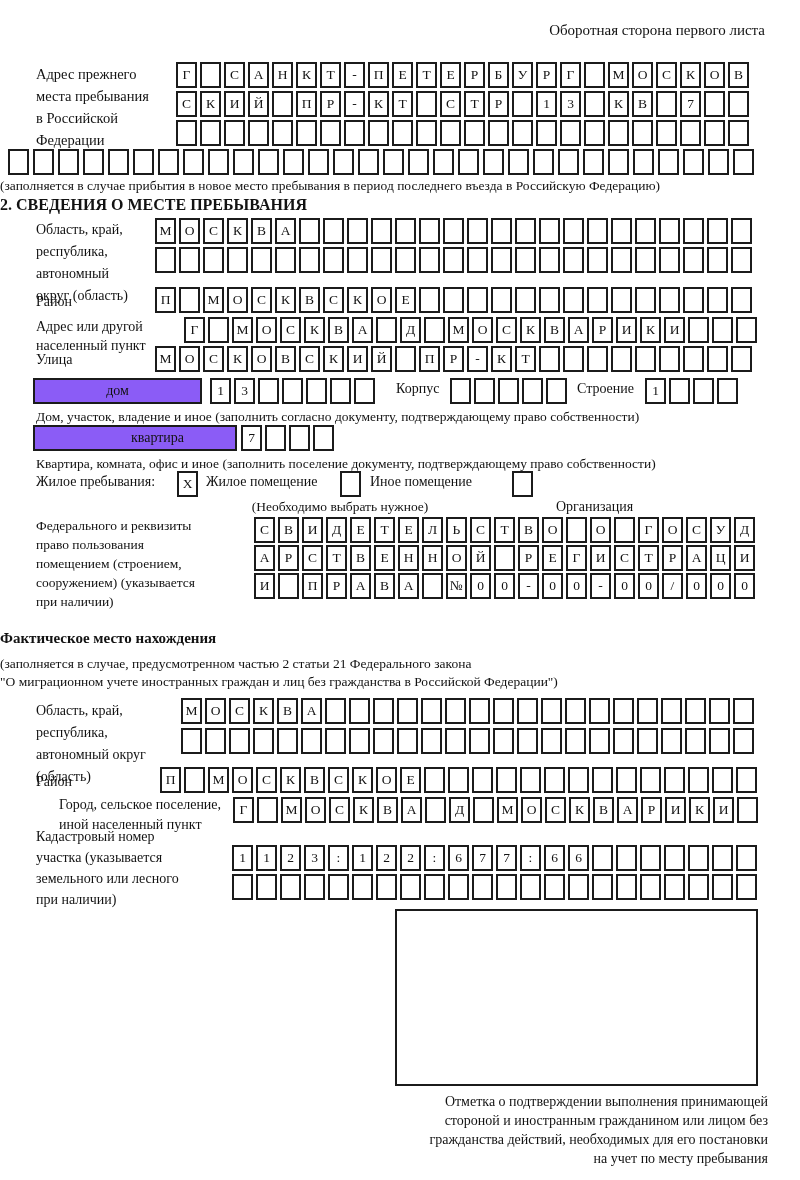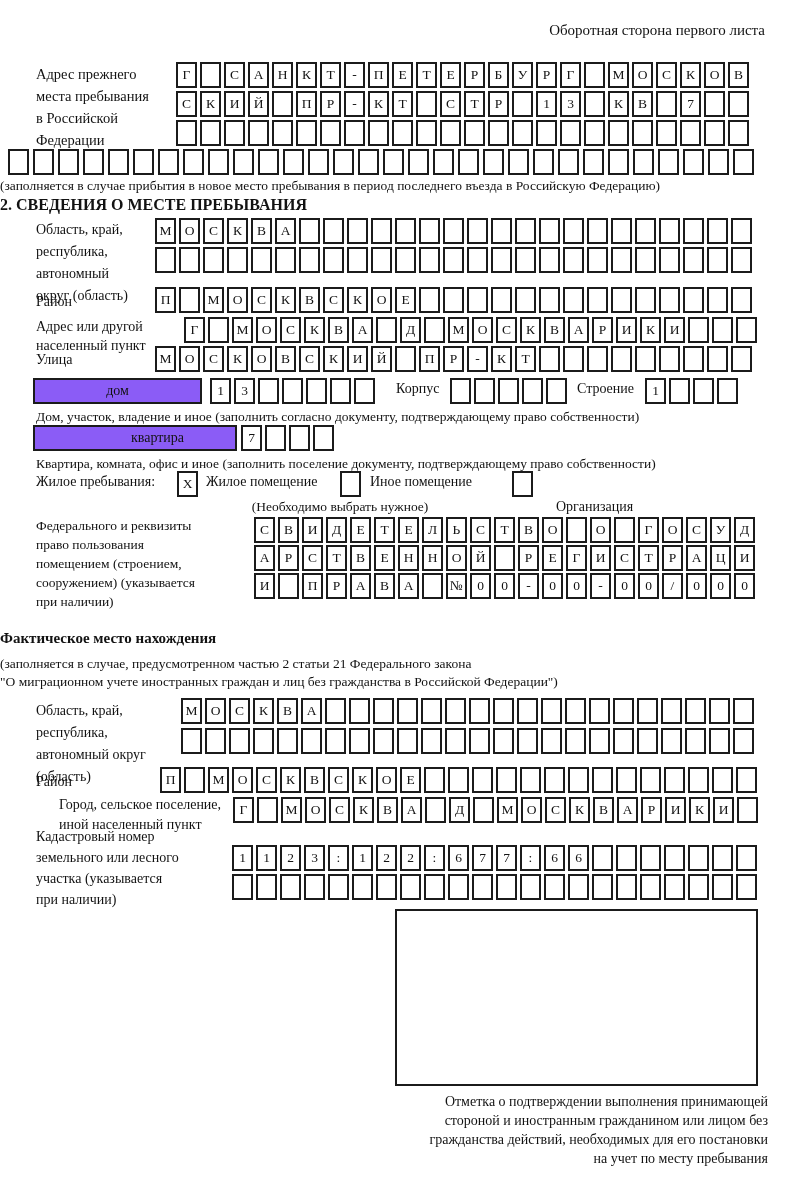--- a/index.html
+++ b/index.html
@@ -547,22 +547,22 @@
       <span class="cell">А</span>
       <span class="cell">Р</span>
       <span class="cell">И</span>
       <span class="cell">К</span>
       <span class="cell">И</span>
       <span class="cell"></span>
     </div>
 
   <div class="lbl" style="left:36px;top:826px;width:180px;line-height:21px;">
     <div>Кадастровый номер</div>
+    <div>участка (указывается</div>
     <div>земельного или лесного</div>
-    <div>участка (указывается</div>
     <div>при наличии)</div>
   </div>
   <div class="boxrow" style="left:232px;top:845px;">
       <span class="cell">1</span>
       <span class="cell">1</span>
       <span class="cell">2</span>
       <span class="cell">3</span>
       <span class="cell">:</span>
       <span class="cell">1</span>
       <span class="cell">2</span>

